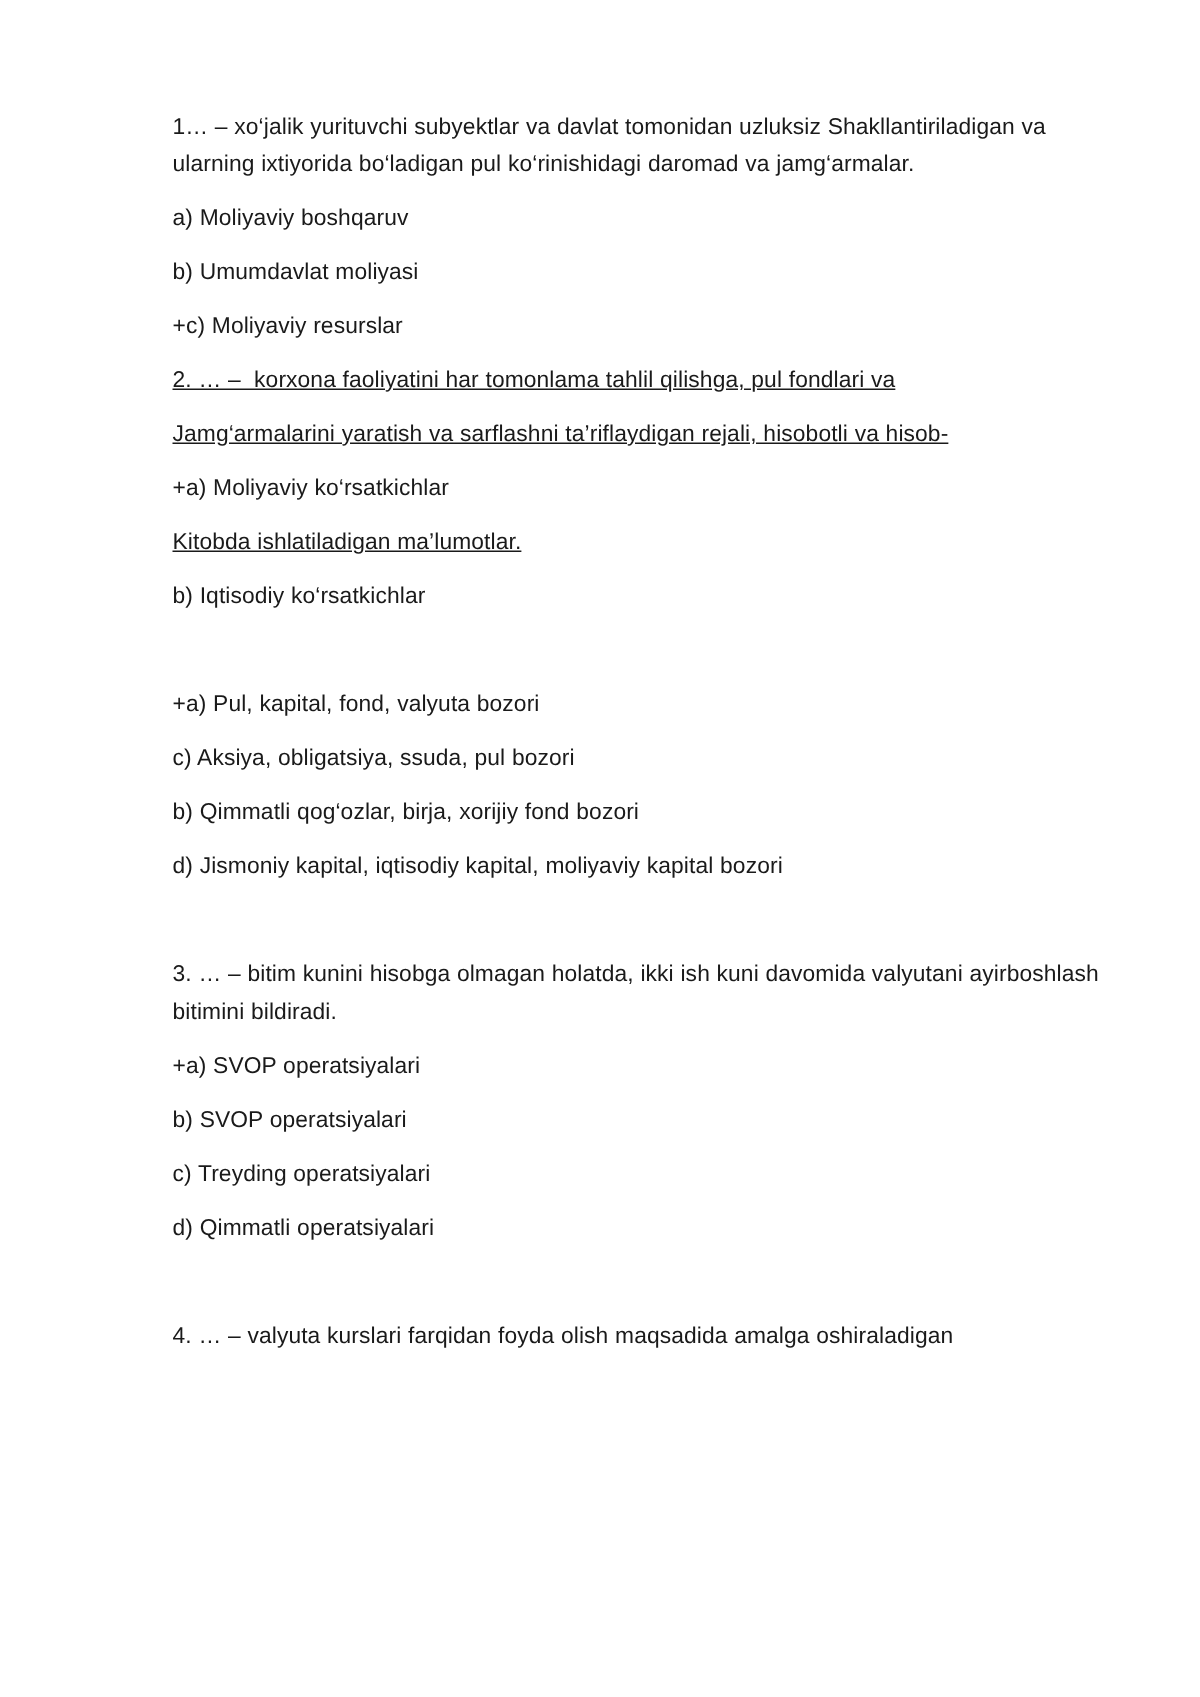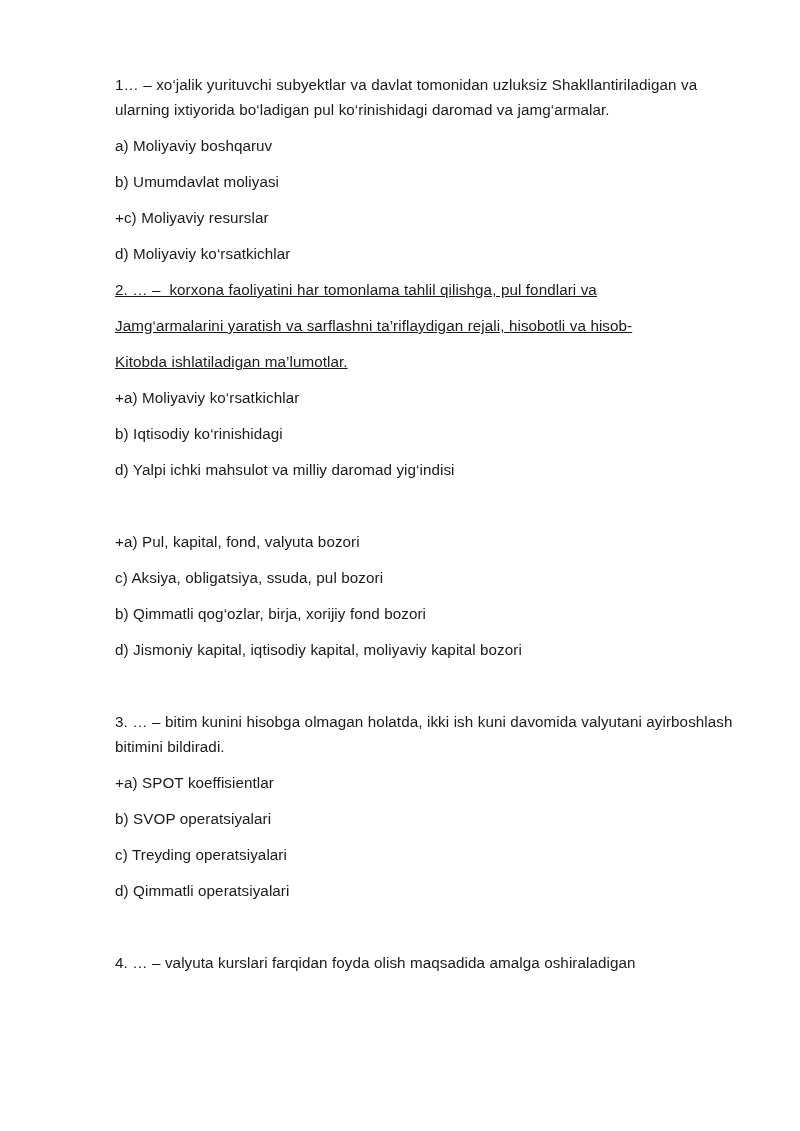--- a/index.html
+++ b/index.html
@@ -73,44 +73,42 @@
 <body>
 
 <div class="page">
   <div class="doc-body">
 
     <div class="block">
       <p class="para stem">1… – xo‘jalik yurituvchi subyektlar va davlat tomonidan uzluksiz Shakllantiriladigan va ularning ixtiyorida bo‘ladigan pul ko‘rinishidagi daromad va jamg‘armalar.</p>
       <p class="para option">a) Moliyaviy boshqaruv</p>
       <p class="para option">b) Umumdavlat moliyasi</p>
       <p class="para option">+c) Moliyaviy resurslar</p>
-      <p class="para option">d) Moliyaviy ko‘rsatkichlar</p>
     </div>
 
     <div class="block">
       <p class="para loose">2. … –  korxona faoliyatini har tomonlama tahlil qilishga, pul fondlari va</p>
       <p class="para loose">Jamg‘armalarini yaratish va sarflashni ta’riflaydigan rejali, hisobotli va hisob-</p>
+      <p class="para option">+a) Moliyaviy ko‘rsatkichlar</p>
       <p class="para loose">Kitobda ishlatiladigan ma’lumotlar.</p>
-      <p class="para option">+a) Moliyaviy ko‘rsatkichlar</p>
-      <p class="para option">b) Iqtisodiy ko‘rinishidagi</p>
-      <p class="para option">d) Yalpi ichki mahsulot va milliy daromad yig‘indisi</p>
+      <p class="para option">b) Iqtisodiy ko‘rsatkichlar</p>
       <p class="para spacer"></p>
     </div>
 
     <div class="block">
       <p class="para option">+a) Pul, kapital, fond, valyuta bozori</p>
       <p class="para option">c) Aksiya, obligatsiya, ssuda, pul bozori</p>
       <p class="para option">b) Qimmatli qog‘ozlar, birja, xorijiy fond bozori</p>
       <p class="para option">d) Jismoniy kapital, iqtisodiy kapital, moliyaviy kapital bozori</p>
       <p class="para spacer"></p>
     </div>
 
     <div class="block">
       <p class="para stem">3. … – bitim kunini hisobga olmagan holatda, ikki ish kuni davomida valyutani ayirboshlash bitimini bildiradi.</p>
-      <p class="para option">+a) SPOT koeffisientlar</p>
+      <p class="para option">+a) SVOP operatsiyalari</p>
       <p class="para option">b) SVOP operatsiyalari</p>
       <p class="para option">c) Treyding operatsiyalari</p>
       <p class="para option">d) Qimmatli operatsiyalari</p>
       <p class="para spacer"></p>
     </div>
 
     <div class="block">
       <p class="para stem">4. … – valyuta kurslari farqidan foyda olish maqsadida amalga oshiraladigan</p>
     </div>
 

